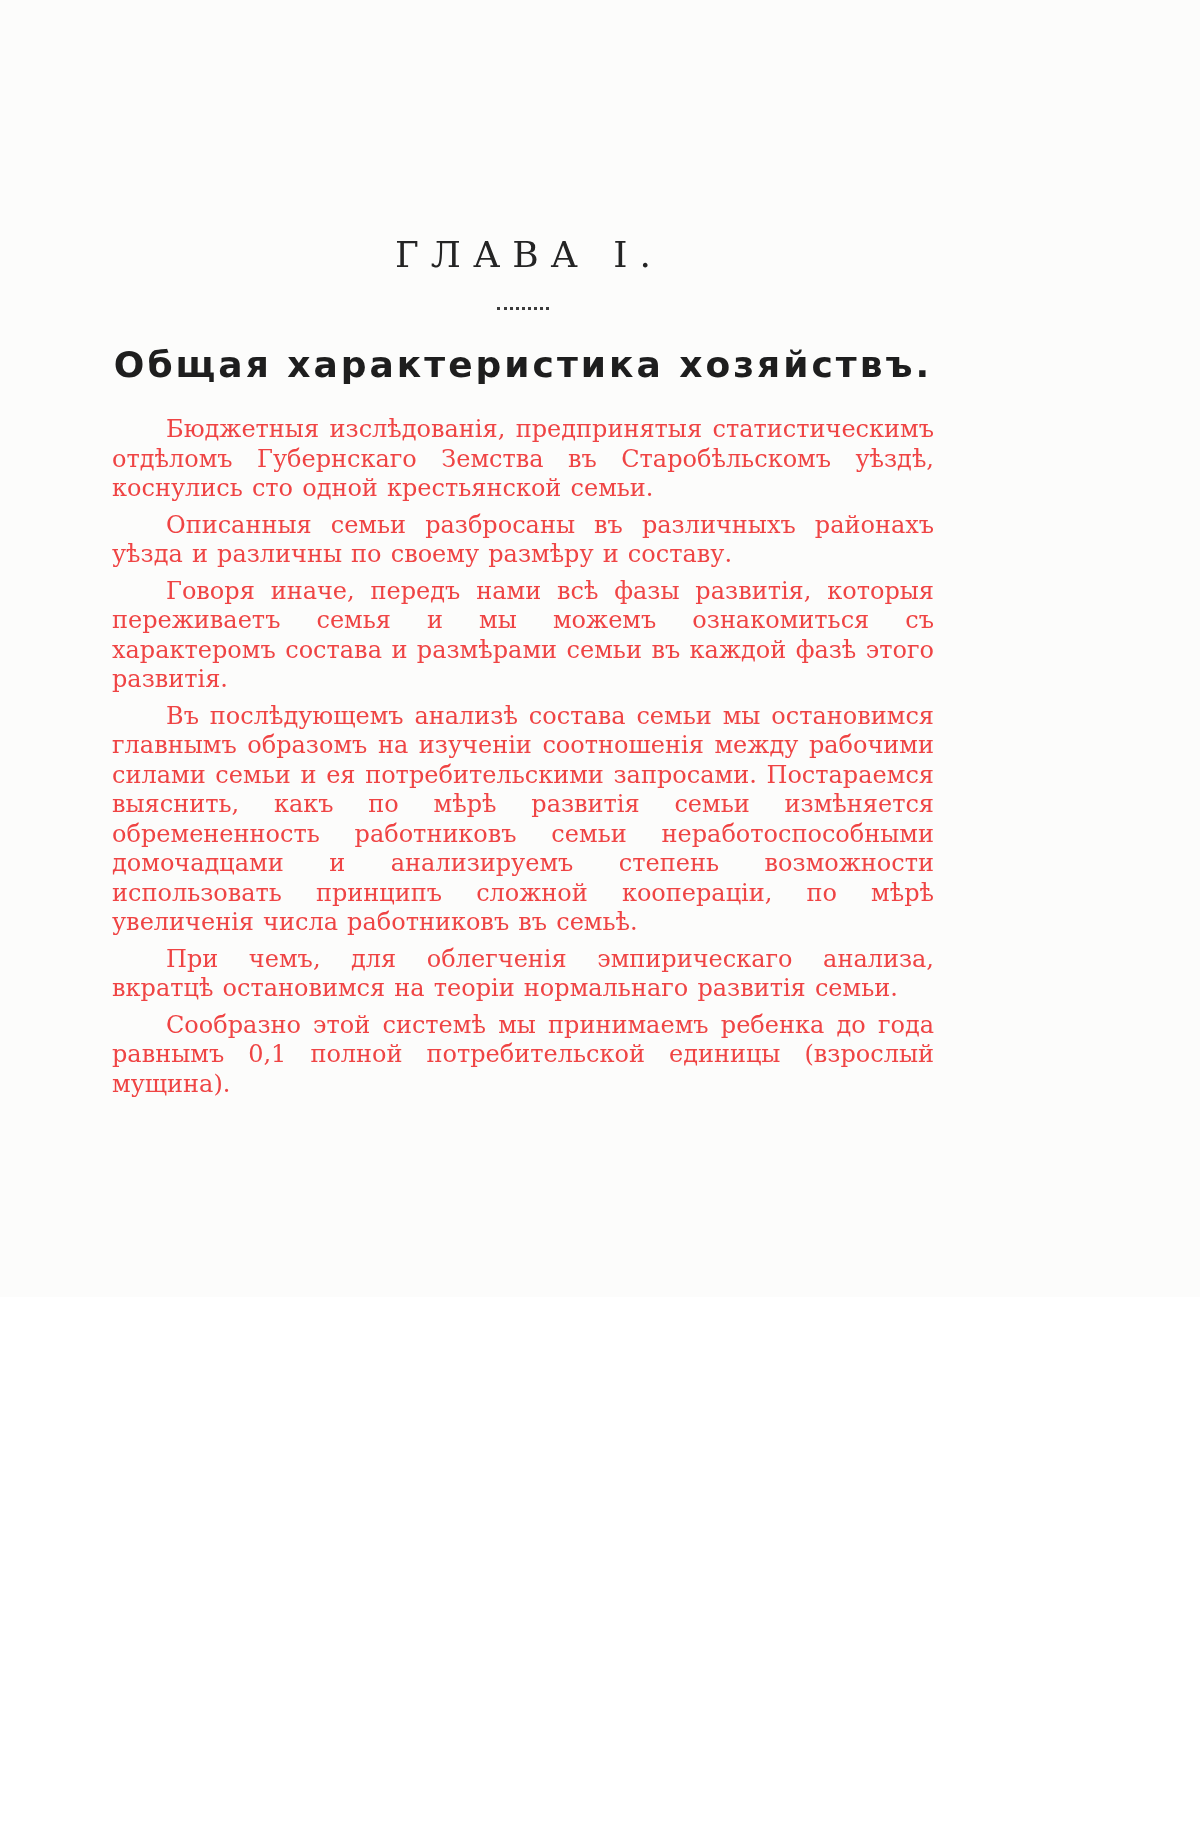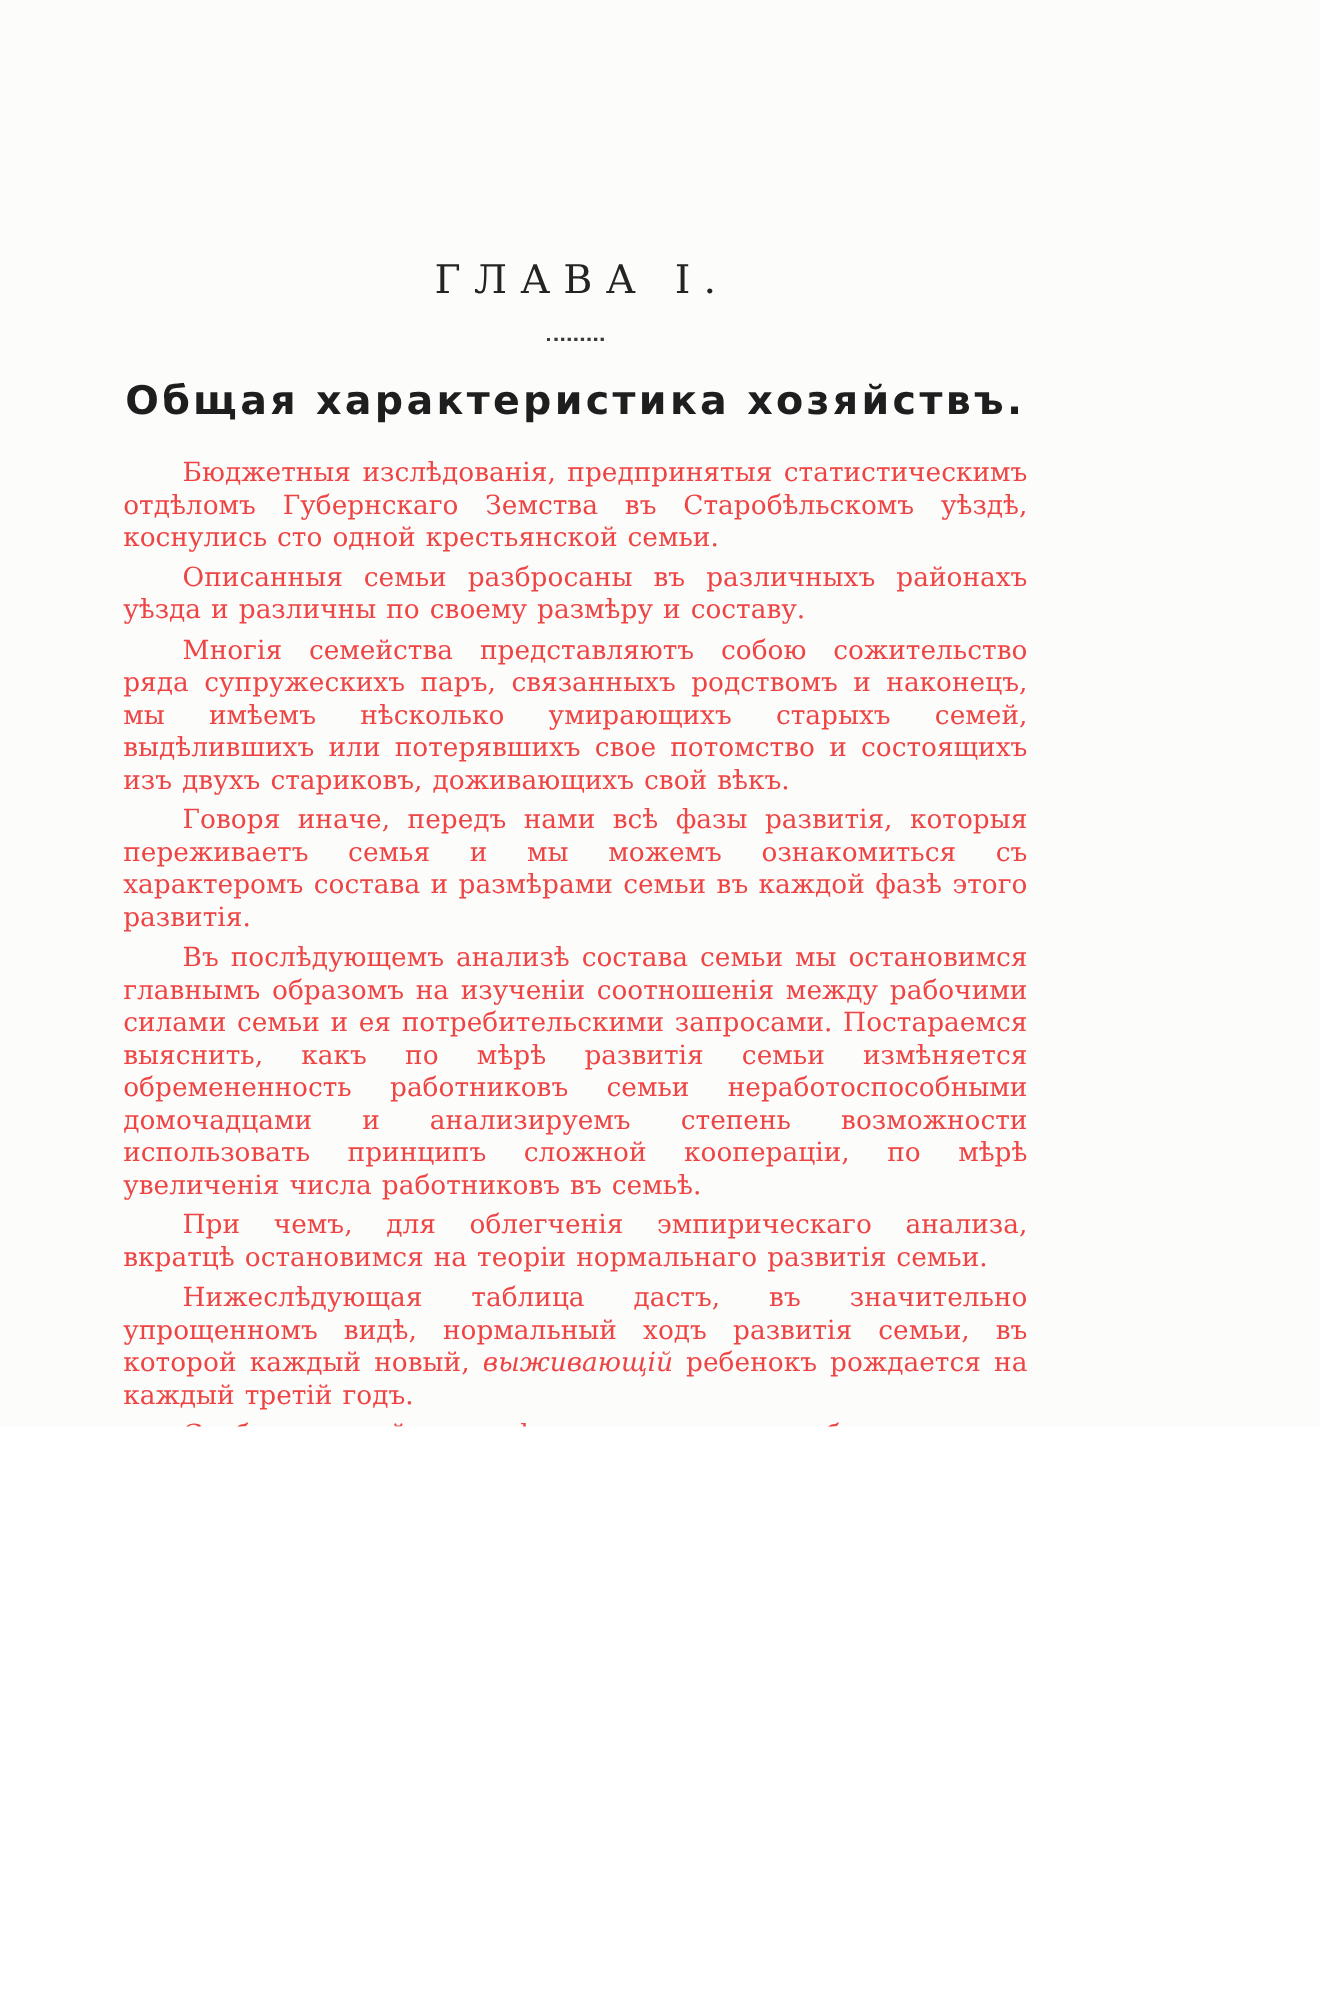--- a/index.html
+++ b/index.html
@@ -80,26 +80,24 @@
     <h1 class="chapter-title">ГЛАВА I.</h1>
 
     <div class="chapter-divider"></div>
 
     <h2 class="section-heading">Общая характеристика хозяйствъ.</h2>
 
     <div class="body-text">
 
       <p>Бюджетныя изслѣдованія, предпринятыя статистическимъ отдѣломъ Губернскаго Земства въ Старобѣльскомъ уѣздѣ, коснулись сто одной крестьянской семьи.</p>
       <p>Описанныя семьи разбросаны въ различныхъ районахъ уѣзда и различны по своему размѣру и составу.</p>
-      <p>Многія семейства представляютъ собою сожительство ряда супружескихъ паръ, связанныхъ родствомъ и наконецъ, мы имѣемъ нѣсколько умирающихъ старыхъ семей, выдѣлившихъ или потерявшихъ свое потомство и состоящихъ изъ двухъ стариковъ, доживающихъ свой вѣкъ.</p>
       <p>Говоря иначе, передъ нами всѣ фазы развитія, которыя переживаетъ семья и мы можемъ ознакомиться съ характеромъ состава и размѣрами семьи въ каждой фазѣ этого развитія.</p>
       <p>Въ послѣдующемъ анализѣ состава семьи мы остановимся главнымъ образомъ на изученіи соотношенія между рабочими силами семьи и ея потребительскими запросами. Постараемся выяснить, какъ по мѣрѣ развитія семьи измѣняется обремененность работниковъ семьи неработоспособными домочадцами и анализируемъ степень возможности использовать принципъ сложной коопераціи, по мѣрѣ увеличенія числа работниковъ въ семьѣ.</p>
       <p>При чемъ, для облегченія эмпирическаго анализа, вкратцѣ остановимся на теоріи нормальнаго развитія семьи.</p>
 
-      <p><span>Нижеслѣдующая таблица дастъ, въ значительно упрощенномъ видѣ, нормальный ходъ развитія семьи, въ которой каждый новый, </span><span class="em">выживающій</span><span> ребенокъ рождается на каждый третій годъ.</span></p>
 
       <p>Сообразно этой системѣ мы принимаемъ ребенка до года равнымъ 0,1 полной потребительской единицы (взрослый мущина).</p>
 
     </div>
   </div>
 
   <div class="footer-watermark">Библиотека Руниверс</div>
 </div>
 
 </body></html>

